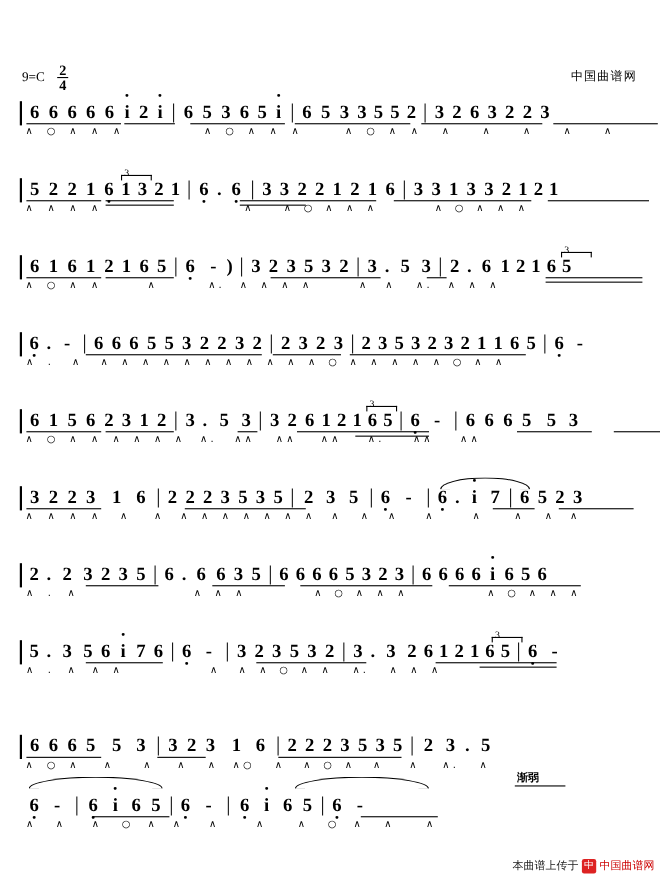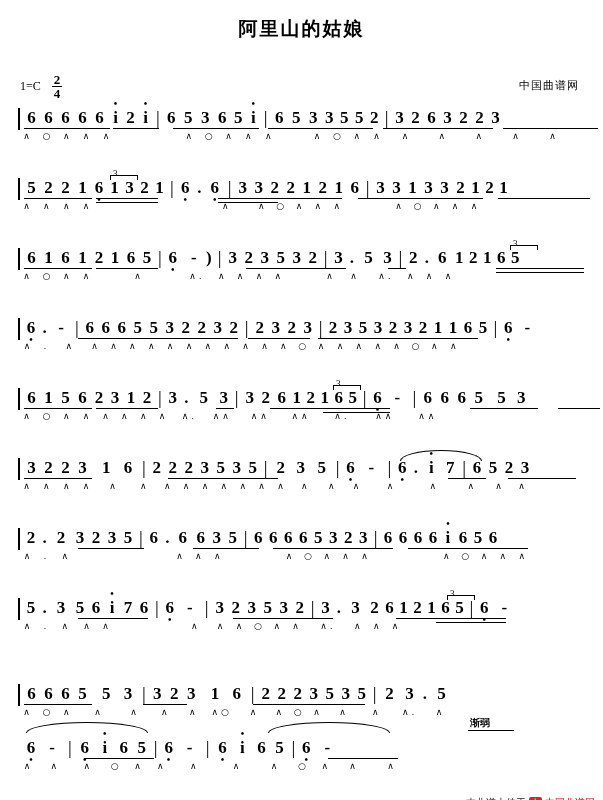--- a/index.html
+++ b/index.html
@@ -207,24 +207,23 @@
     background: #000;
     top: 0;
     height: 22px;
   }
 </style>
 </head>
 <body>
 
 <div class="page">
 
-  <div class="title">阿里山的姑娘</div>
 
   <div class="meta-left">
-    <span class="key">1=C</span>
+    <span class="key">9=C</span>
     <span class="timesig">
       <span class="num">2</span>
       <span class="den">4</span>
     </span>
   </div>
 
   <div class="meta-right">中国曲谱网</div>
 
   <div class="staff" style="top:92px;">
     <div class="staffline">

